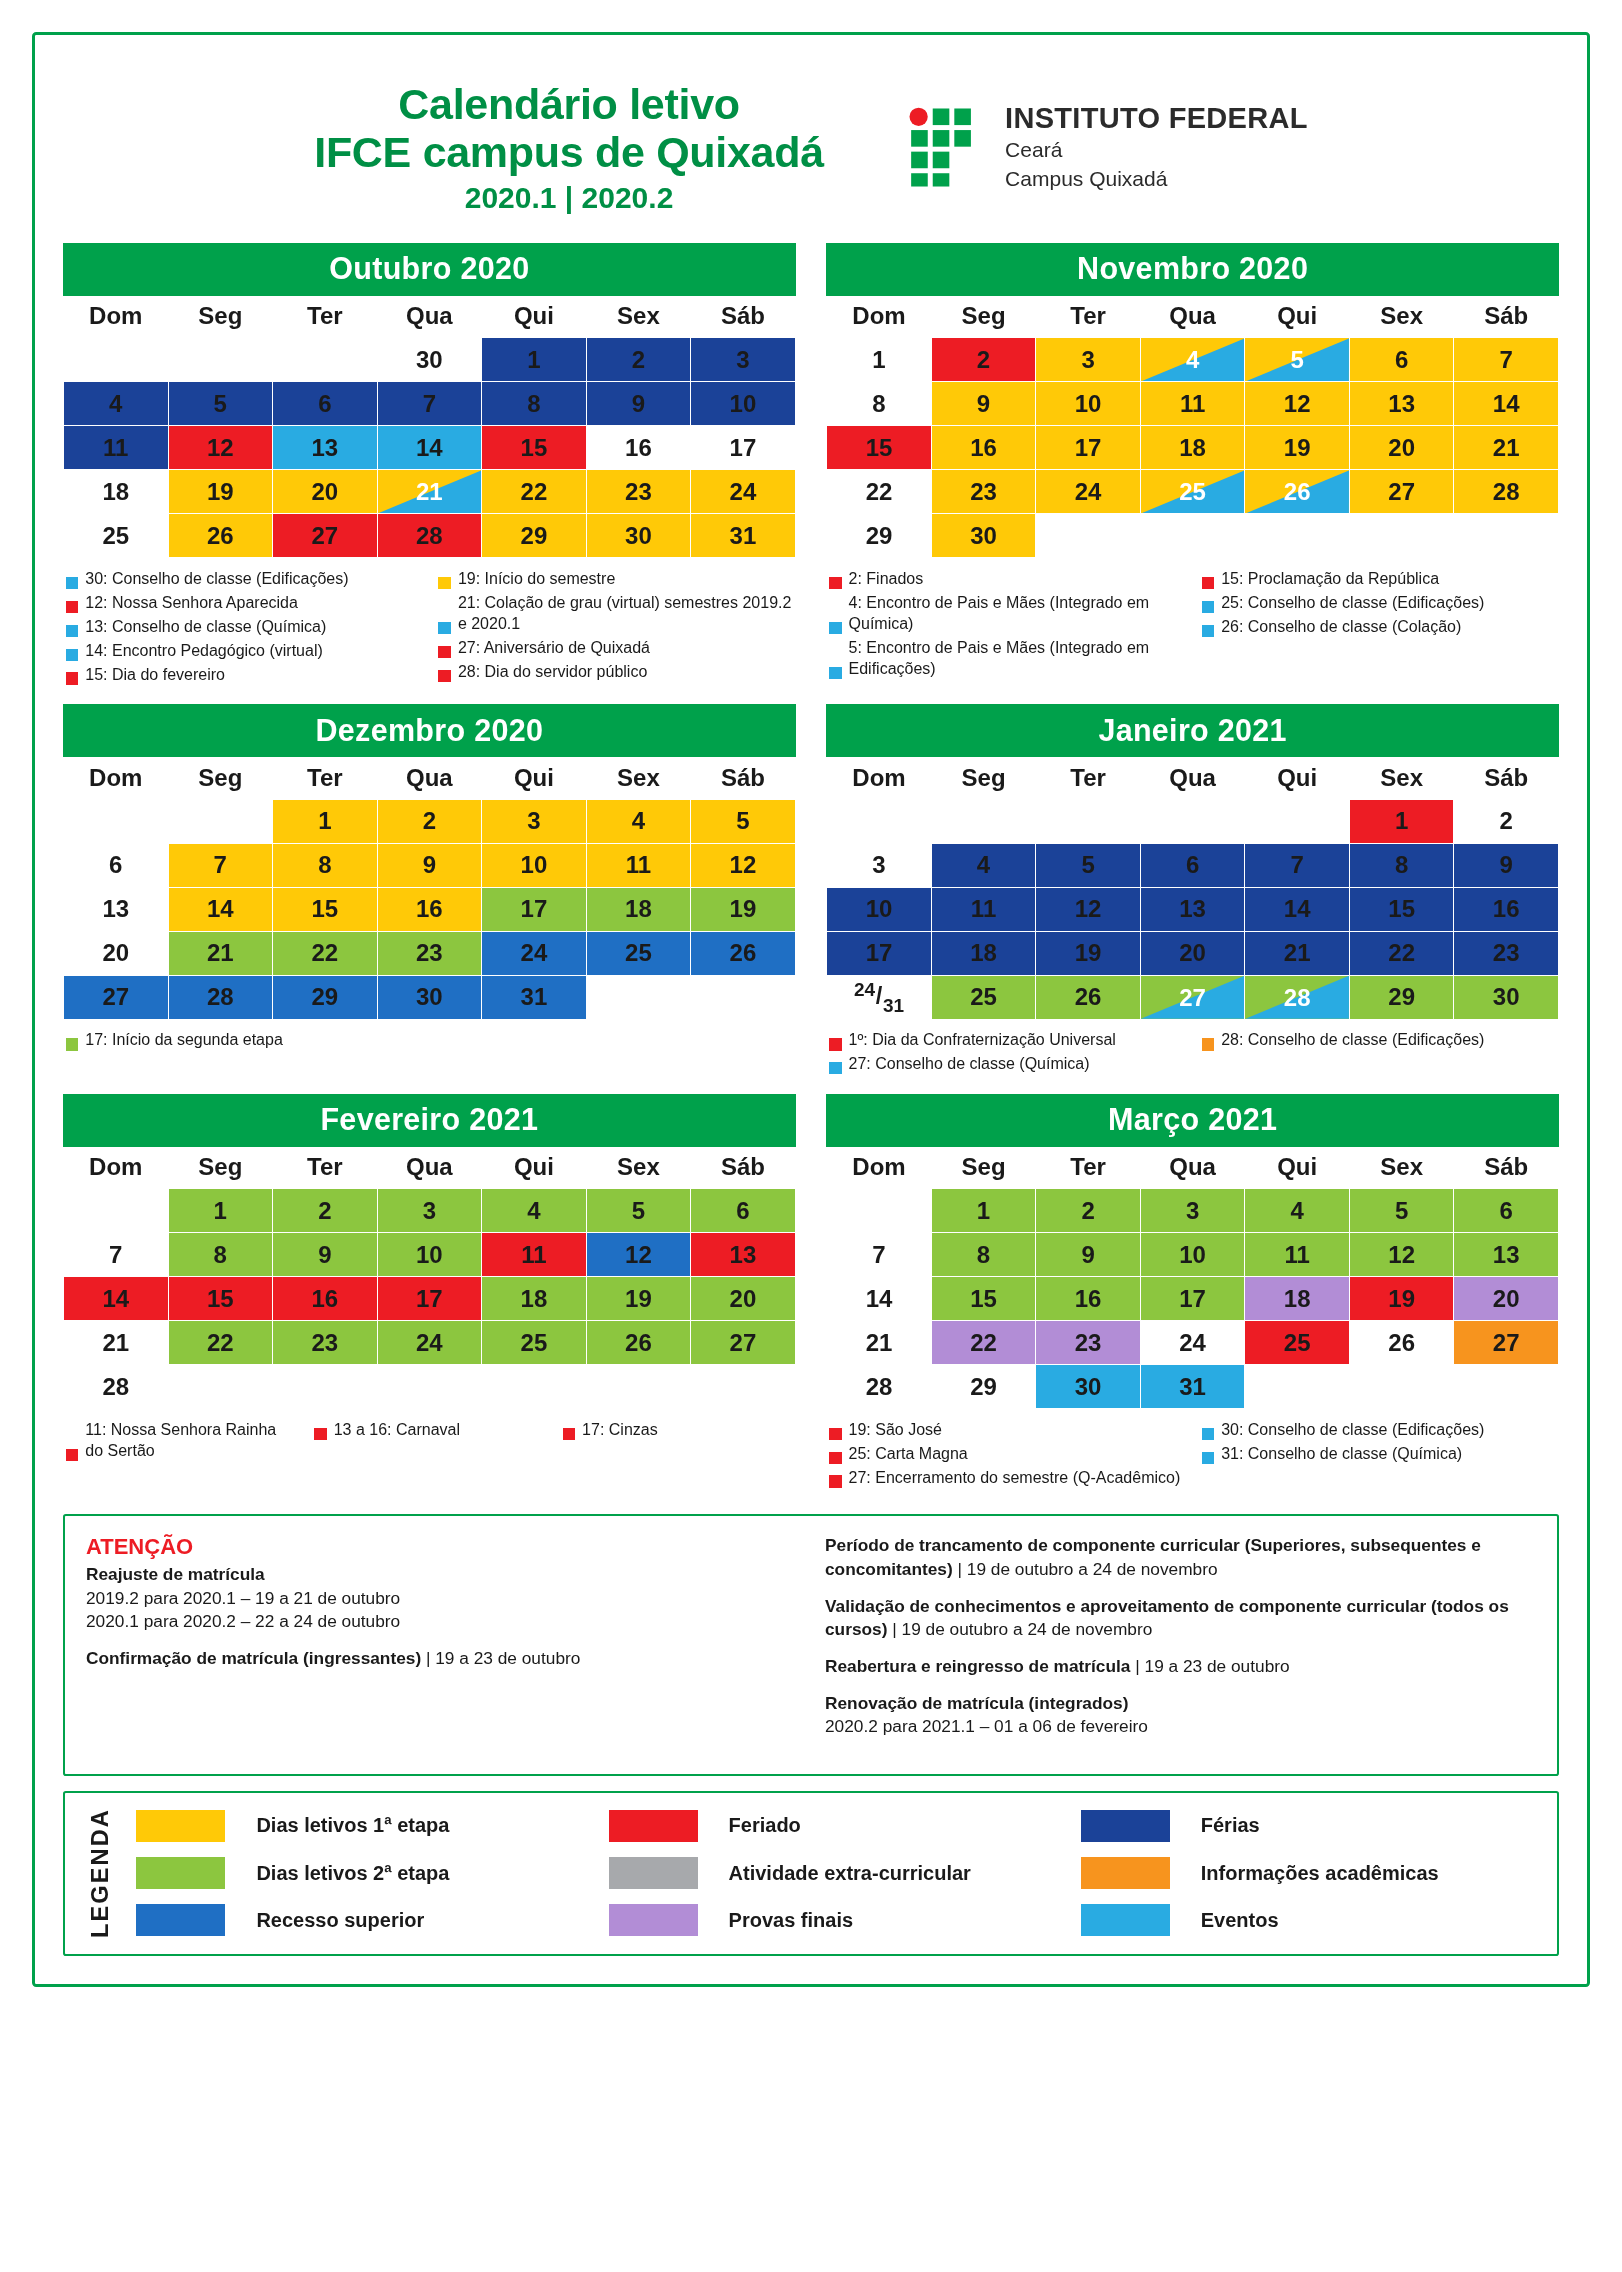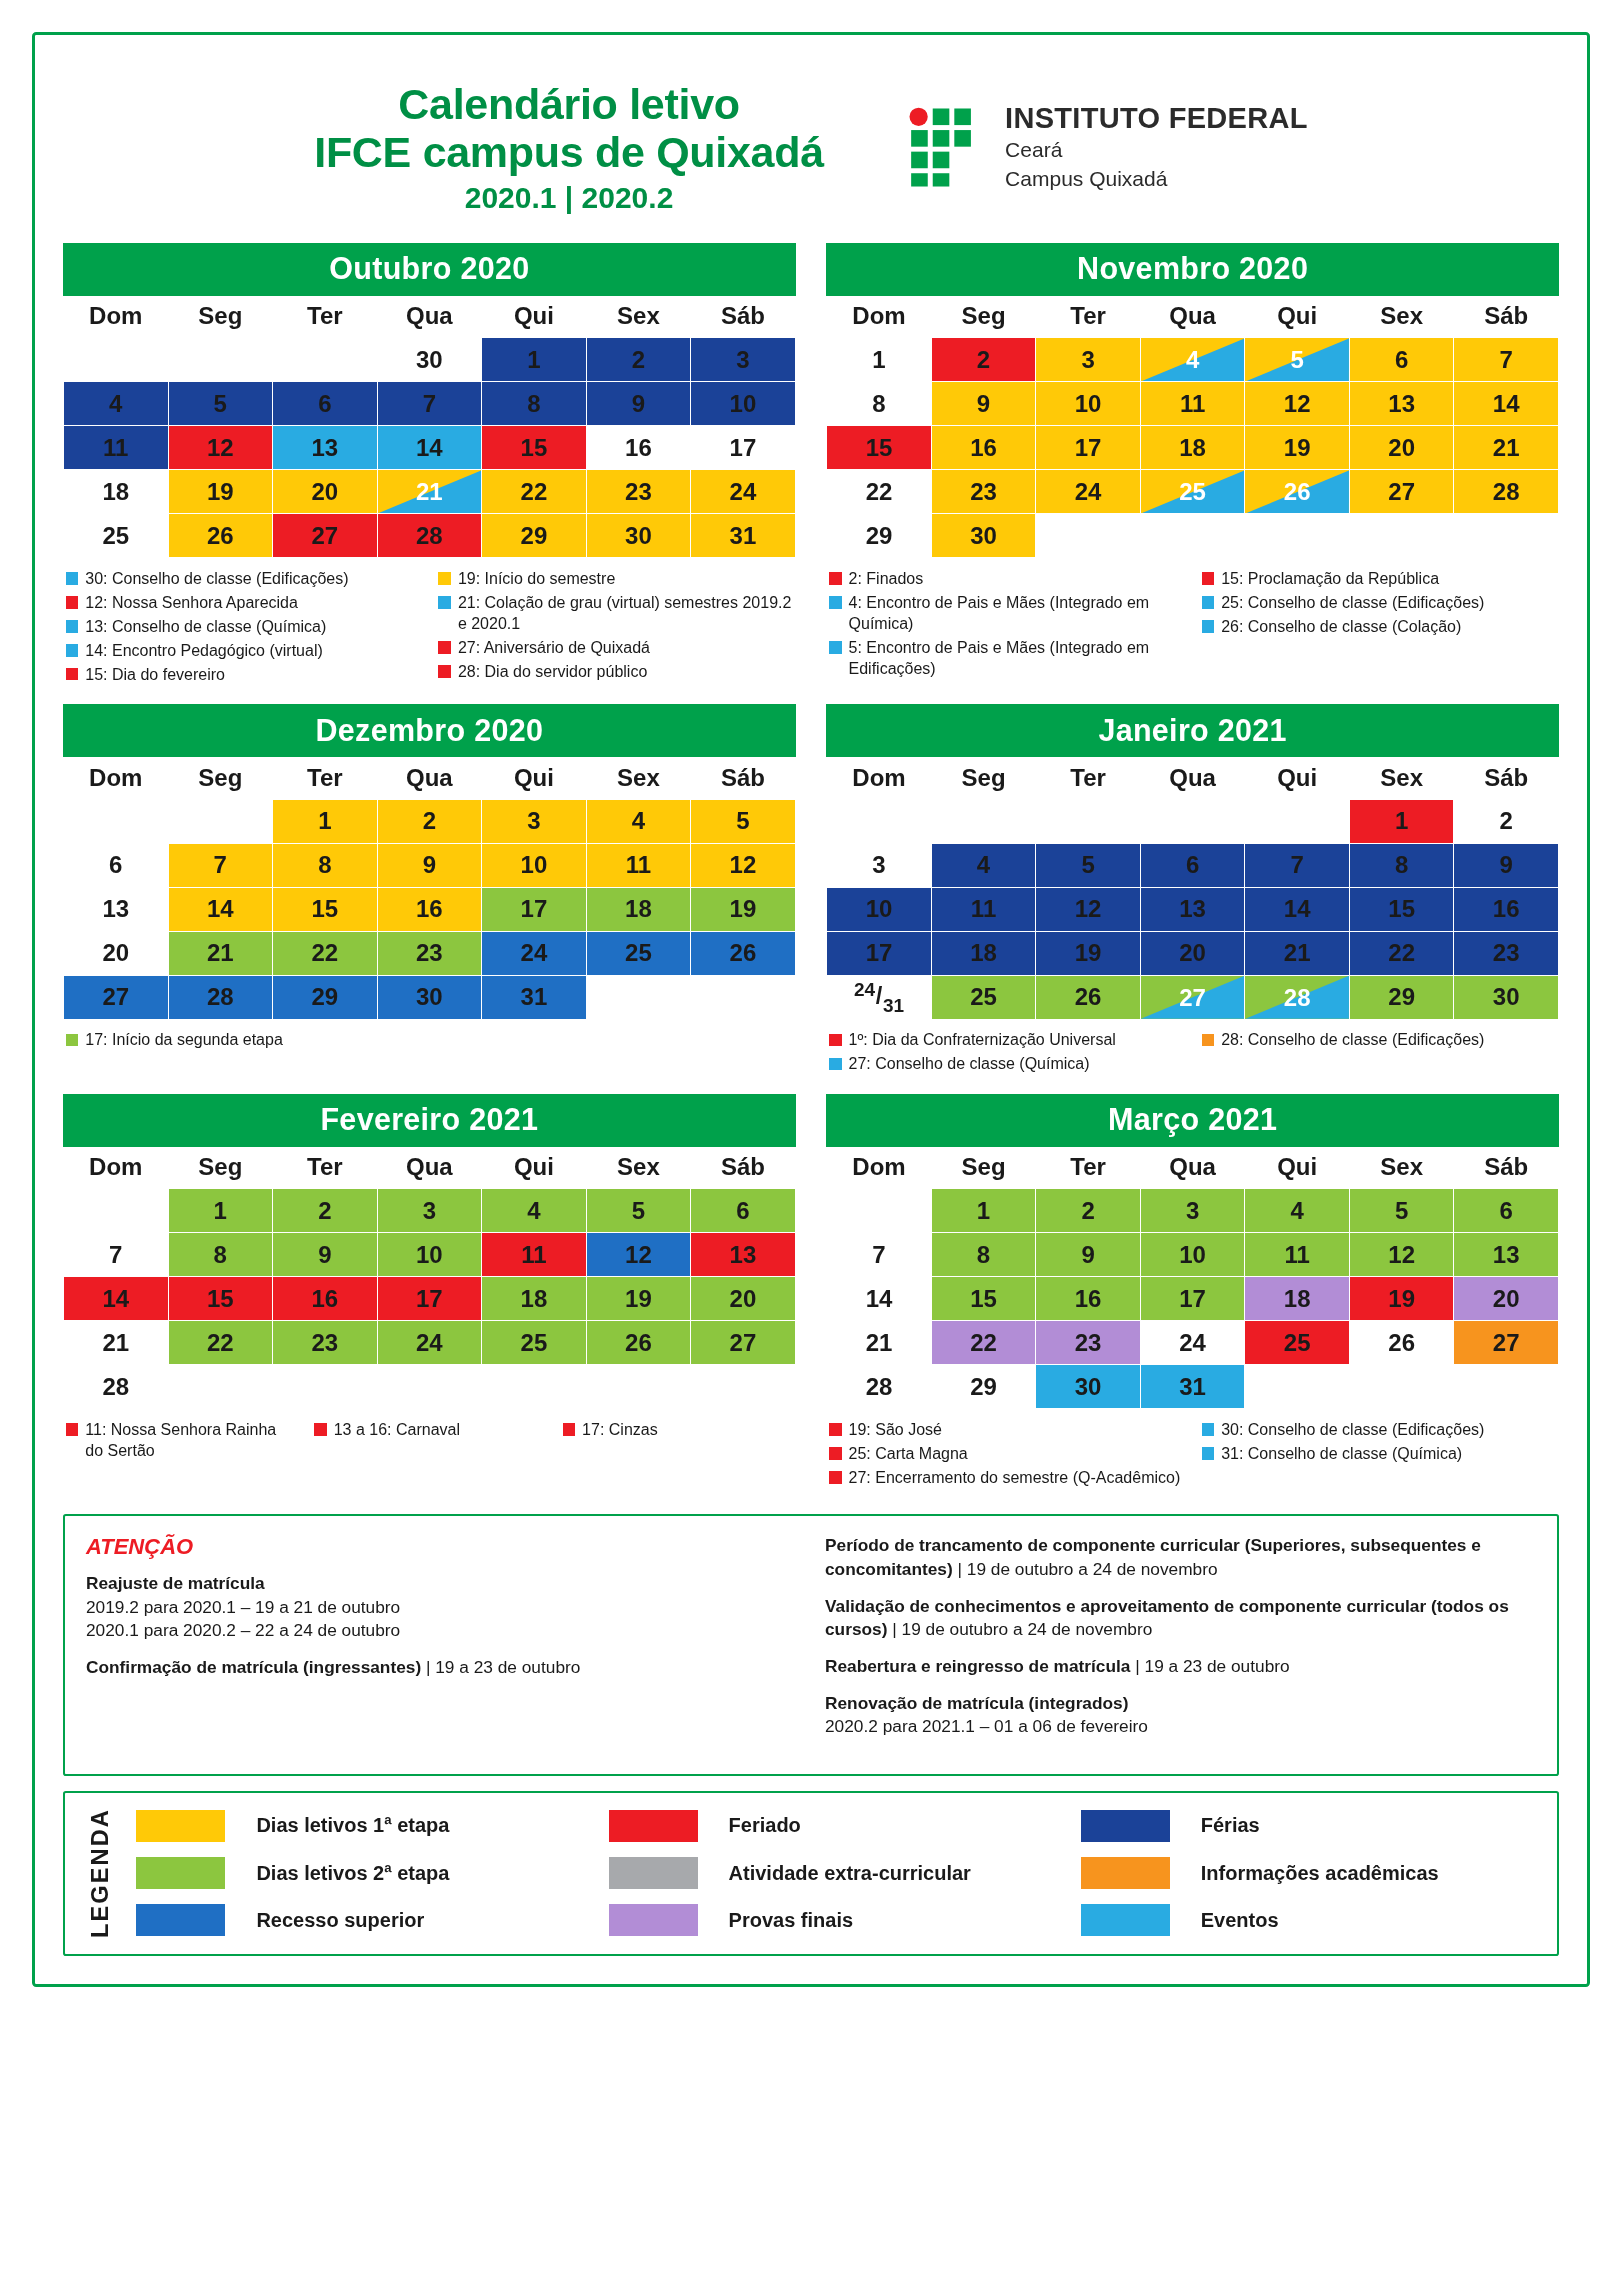--- a/index.html
+++ b/index.html
@@ -134,21 +134,21 @@
     display:flex;
     gap:18px;
     padding:9.7px 2.8px 0 2.8px;
     font-size:16px;
     color:#1a1a1a;
     line-height:1.32;
   }
   .notes-col { flex:1; }
   .note {
     display:flex;
-    align-items:flex-start;
+    align-items:flex-end;
     gap:7px;
     margin-bottom:2.8px;
   }
   .sw {
     width:12.5px; height:12.5px;
     flex:0 0 12.5px;
     margin-top:4.2px;
   }
   .note .txt { flex:1; }
   
@@ -158,22 +158,21 @@
     margin-top:7px;
     padding:18px 21px 21px 21px;
     display:grid;
     grid-template-columns:1fr 1fr;
     column-gap:28px;
   }
   .att-title {
     color:#ed1c24;
     font-size:22px;
     font-weight:bold;
-    margin-bottom:12px;
-    font-style:italic;
+    margin-bottom:3px;
   }
   .att-item { margin-bottom:14px; font-size:17.3px; color:#1a1a1a; line-height:1.34; }
   .att-item b { font-weight:bold; }
   .att-item .line { display:block; }
   
   .legend-box {
     border:2.1px solid #00a14b;
     border-radius:2.8px;
     margin-top:15.3px;
     padding:15.3px 18px;

